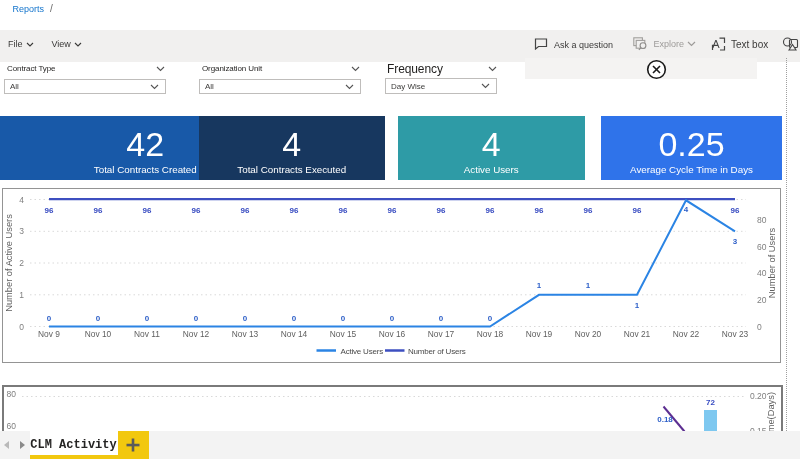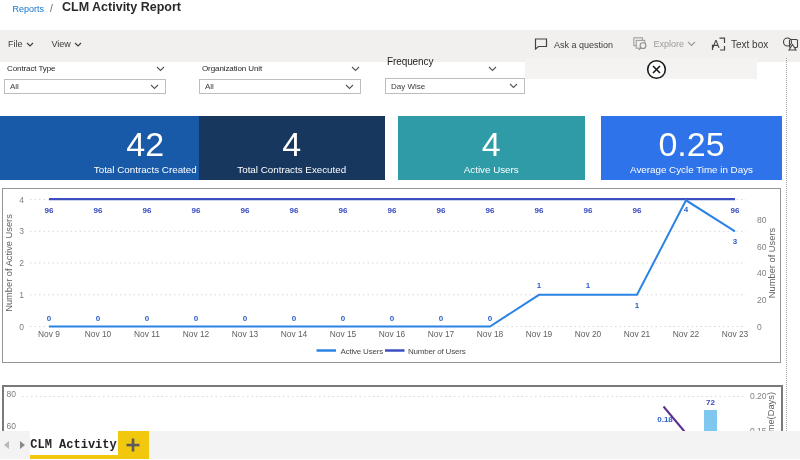--- a/index.html
+++ b/index.html
@@ -6,21 +6,20 @@
   body{width:800px;height:460px;position:relative;overflow:hidden;
        font-family:"Liberation Sans", sans-serif;background:#ffffff;}
   .abs{position:absolute;}
 </style>
 </head>
 <body>
 
 <div class="abs" style="left:12px;top:3px;width:780px;height:24px;">
   <span style="position:absolute;left:0.5px;top:1px;font-size:9px;color:#1374CC;">Reports</span>
   <span style="position:absolute;left:38px;top:0px;font-size:10px;color:#6a6a6a;">/</span>
-  <span style="position:absolute;left:50px;top:-3px;font-size:12.5px;font-weight:bold;color:#2a2a2a;">CLM Activity Report</span>
 </div>
 
 <div class="abs" style="left:0;top:30px;width:800px;height:32px;background:#f1f0ef;">
   <span style="position:absolute;left:8px;top:9px;font-size:9px;color:#3a3938;">File</span>
   <svg class="abs" style="left:26px;top:12px;" width="8" height="6" viewBox="0 0 8 6">
       <polyline points="1,1 4,4 7,1" fill="none" stroke="#3a3938" stroke-width="1.1"></polyline>
     </svg>
   <span style="position:absolute;left:51.5px;top:9px;font-size:9px;color:#3a3938;">View</span>
   <svg class="abs" style="left:74px;top:12px;" width="8" height="6" viewBox="0 0 8 6">
       <polyline points="1,1 4,4 7,1" fill="none" stroke="#3a3938" stroke-width="1.1"></polyline>
@@ -79,25 +78,25 @@
 <svg class="abs" style="left:351px;top:66px;" width="9" height="6" viewBox="0 0 9 6">
     <polyline points="1,1 4.5,4.5 8,1" fill="none" stroke="#555" stroke-width="1.1"></polyline>
   </svg>
 <div class="abs" style="left:199px;top:79px;width:160px;height:13px;border:1px solid #bfbdbb;background:#fff;">
   <span style="position:absolute;left:5px;top:2px;font-size:8px;color:#3b3a39;">All</span>
   <svg style="position:absolute;right:6px;top:4px;" width="9" height="6" viewBox="0 0 9 6">
       <polyline points="1,1 4.5,4.5 8,1" fill="none" stroke="#555" stroke-width="1.1"></polyline>
     </svg>
 </div>
 
-<span class="abs" style="left:387px;top:56px;font-size:10px;letter-spacing:-0.1px;color:#201f1e;">Frequency</span>
+<span class="abs" style="left:387px;top:62px;font-size:12px;letter-spacing:-0.1px;color:#201f1e;">Frequency</span>
 <svg class="abs" style="left:488px;top:66px;" width="9" height="6" viewBox="0 0 9 6">
     <polyline points="1,1 4.5,4.5 8,1" fill="none" stroke="#555" stroke-width="1.1"></polyline>
   </svg>
-<div class="abs" style="left:385px;top:78px;width:110px;height:14px;border:1px solid #bfbdbb;background:#fff;padding-left:28px;">
+<div class="abs" style="left:385px;top:78px;width:110px;height:14px;border:1px solid #bfbdbb;background:#fff;">
   <span style="position:absolute;left:5px;top:3px;font-size:8px;color:#3b3a39;">Day Wise</span>
   <svg style="position:absolute;right:6px;top:4px;" width="9" height="6" viewBox="0 0 9 6">
       <polyline points="1,1 4.5,4.5 8,1" fill="none" stroke="#555" stroke-width="1.1"></polyline>
     </svg>
 </div>
 
 <div class="abs card" style="left:0px;top:116px;width:185.5px;height:64px;background:#1859A8;padding-left:35px;">
   <div style="position:absolute;top:9px;width:100%;text-align:center;font-size:34px;color:#fff;">42</div>
   <div style="position:absolute;top:48px;width:100%;text-align:center;font-size:9.8px;color:#fff;">Total Contracts Created</div>
 </div>

